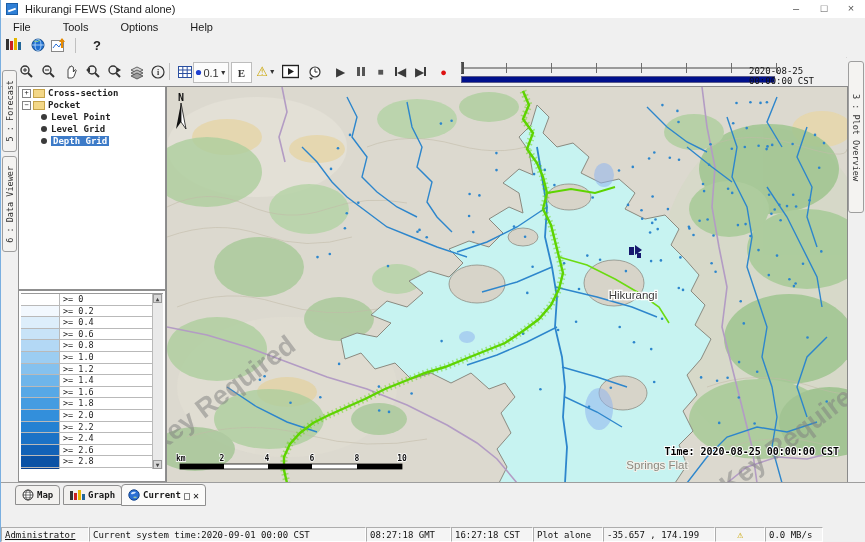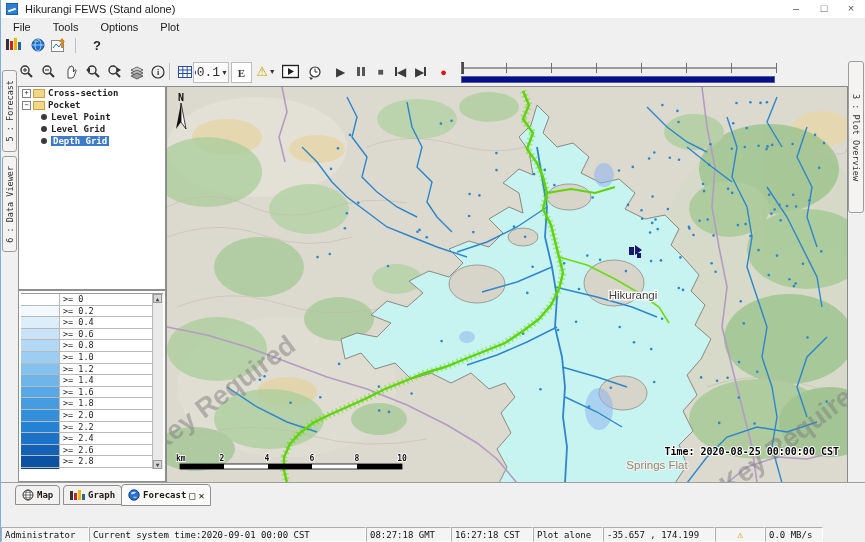--- a/index.html
+++ b/index.html
@@ -7,21 +7,21 @@
        font-family:"Liberation Sans",sans-serif;font-size:11px;color:#1a1a1a;
        overflow:hidden;border-left:1px solid #7aafe0;box-sizing:border-box;}
   .abs{position:absolute;}
   
   #titlebar{left:0;top:0;width:865px;height:18px;background:#ffffff;border-bottom:1px solid #e3e3e3;}
   #appicon{left:5px;top:3px;width:12px;height:12px;background:#2f7fd6;border:1px solid #1b5fa8;box-sizing:border-box;}
   #appicon:before{content:"";position:absolute;left:1px;top:5px;width:8px;height:2px;background:#fff;transform:rotate(-20deg);}
   #title-text{left:24px;top:3px;font-size:11px;color:#222;}
   .winbtn{top:1px;width:18px;height:15px;text-align:center;color:#555;font-size:11px;line-height:15px;cursor:default;}
   
-  #menubar{left:0;top:18px;width:865px;height:17px;background:#f0f0f0;display:flex;align-items:center;padding-left:5px;box-sizing:border-box;gap:8px;}
+  #menubar{left:0;top:18px;width:865px;height:17px;background:#f0f0f0;display:flex;align-items:center;padding-left:5px;box-sizing:border-box;gap:18px;}
   .menu-item{padding:1px 7px;}
   
   #toolbar1{left:0;top:35px;width:865px;height:22px;background:#f0f0f0;border-bottom:1px solid #d7d7d7;}
   .tb1{top:38px;height:16px;}
   .sep{width:1px;background:#c0c0c0;}
   #help-icon{font-weight:bold;font-size:13px;color:#222;}
   
   #toolbar2{left:0;top:57px;width:845px;height:29px;background:#f0f0f0;border-bottom:1px solid #cfcfcf;}
   .ti{top:5px;width:19px;height:19px;display:flex;align-items:center;justify-content:center;font-size:12px;color:#333;}
   .ti svg{display:block;}
@@ -93,21 +93,21 @@
     <span id="title-text" class="abs">Hikurangi FEWS  (Stand alone)</span>
     <span class="winbtn abs" style="left:786px;">–</span>
     <span class="winbtn abs" style="left:814px;">□</span>
     <span class="winbtn abs" style="left:841px;">×</span>
   </div>
 
   <div id="menubar" class="abs">
     <span class="menu-item">File</span>
     <span class="menu-item">Tools</span>
     <span class="menu-item">Options</span>
-    <span class="menu-item">Plot</span>
+    <span class="menu-item">Help</span>
   </div>
 
   <div id="toolbar1" class="abs"></div>
   <span class="abs tb1" style="left:5px;">
     <span class="bars">
         <i style="height:11px;background:#333;"></i>
         <i style="height:9px;background:#cc2222;"></i>
         <i style="height:12px;background:#e6b800;"></i>
         <i style="height:8px;background:#226699;"></i>
       </span>
@@ -186,21 +186,21 @@
           <line x1="1.5" y1="6" x2="14.5" y2="6" stroke="#2a4fa0"></line>
           <line x1="1.5" y1="9.5" x2="14.5" y2="9.5" stroke="#2a4fa0"></line>
           <line x1="5.8" y1="2.5" x2="5.8" y2="13.5" stroke="#2a4fa0"></line>
           <line x1="10.2" y1="2.5" x2="10.2" y2="13.5" stroke="#2a4fa0"></line>
         </svg>
       </span>
     <span class="ti abs" style="left:192px;width:34px;border:1px solid #bdbdbd;background:#fbfbfb;">
       <svg width="7" height="7">
           <circle cx="3.5" cy="3.5" r="2.6" fill="#1f3fd0"></circle>
         </svg>
-      <span style="font-size:13px;margin-left:1px;font-family:Liberation Mono, monospace;">0.1</span>
+      <span style="font-size:11px;margin-left:1px;">0.1</span>
       <span class="caret">▼</span>
       </span>
     <span class="ti abs" style="left:230px;border:1px solid #bdbdbd;background:#fff;font-family:'Liberation Serif',serif;font-weight:bold;font-size:11px;">E</span>
     <span class="ti abs" style="left:252px;width:26px;">
       <span class="mini-warn" style="font-size:13px;">⚠</span>
       <span class="caret">▼</span>
       </span>
     <span class="ti abs" style="left:280px;">
       <svg width="17" height="15">
           <rect x="0.5" y="1.5" width="16" height="12" fill="#fff" stroke="#222" stroke-width="1.4"></rect>
@@ -230,20 +230,21 @@
     <div class="tick" style="left: 0px;"></div>
         <div class="tick" style="left: 45px;"></div>
         <div class="tick" style="left: 90px;"></div>
         <div class="tick" style="left: 135px;"></div>
         <div class="tick" style="left: 180px;"></div>
         <div class="tick" style="left: 225px;"></div>
         <div class="tick" style="left: 270px;"></div>
         <div class="tick" style="left: 315px;"></div>
       </div>
     <div id="timebar" class="abs" style="left:460px;"></div>
+    <span id="tb-datetime" class="abs" style="left:748px;">2020-08-25 00:00:00 CST</span>
   </div>
 
   <div class="abs vtab vleft" style="left:1px;top:70px;width:15px;height:82px;">
     <span class="vtext">5 : Forecast</span>
     </div>
   <div class="abs vtab vleft" style="left:1px;top:156px;width:15px;height:96px;">
     <span class="vtext">6 : Data Viewer</span>
     </div>
 
   <div id="right-strip" class="abs">
@@ -646,28 +647,28 @@
           <i style="height:6px;background:#226699;"></i>
         </span>
       <span>Graph</span>
     </div>
     <div class="btab active" style="left:120px;">
       <svg width="12" height="12">
           <circle cx="6" cy="6" r="5.2" fill="#2a6fd4" stroke="#14448c"></circle>
           <path d="M3,4 q2,-2 5,-1 q-1,2 -3,2 q-2,1 -2,-1 z" fill="#cfe4ff"></path>
           <path d="M5,8 q2,-1 4,0 q-1,2 -3,1 z" fill="#9cc49c"></path>
         </svg>
-      <span>Forecast</span>
+      <span>Current</span>
       <span class="tabctl">□</span>
       <span class="tabctl">✕</span>
     </div>
   </div>
 
   <div id="statusbar" class="abs">
-    <span class="scell" style="width:88px;">Administrator</span>
+    <span class="scell" style="width:88px;text-decoration:underline;">Administrator</span>
     <span class="scell" style="width:277px;">Current system time:2020-09-01 00:00 CST</span>
     <span class="scell" style="width:85px;">08:27:18 GMT</span>
     <span class="scell" style="width:82px;">16:27:18 CST</span>
     <span class="scell" style="width:70px;">Plot alone</span>
     <span class="scell" style="width:112px;">-35.657 , 174.199</span>
     <span class="scell" style="width:50px;justify-content:center;">
         <span class="mini-warn">⚠</span>
       </span>
     <span class="scell" style="width:58px;">0.0 MB/s</span>
     <span class="scell" id="mem-cell" style="width:43px;">2.5 GB</span>

